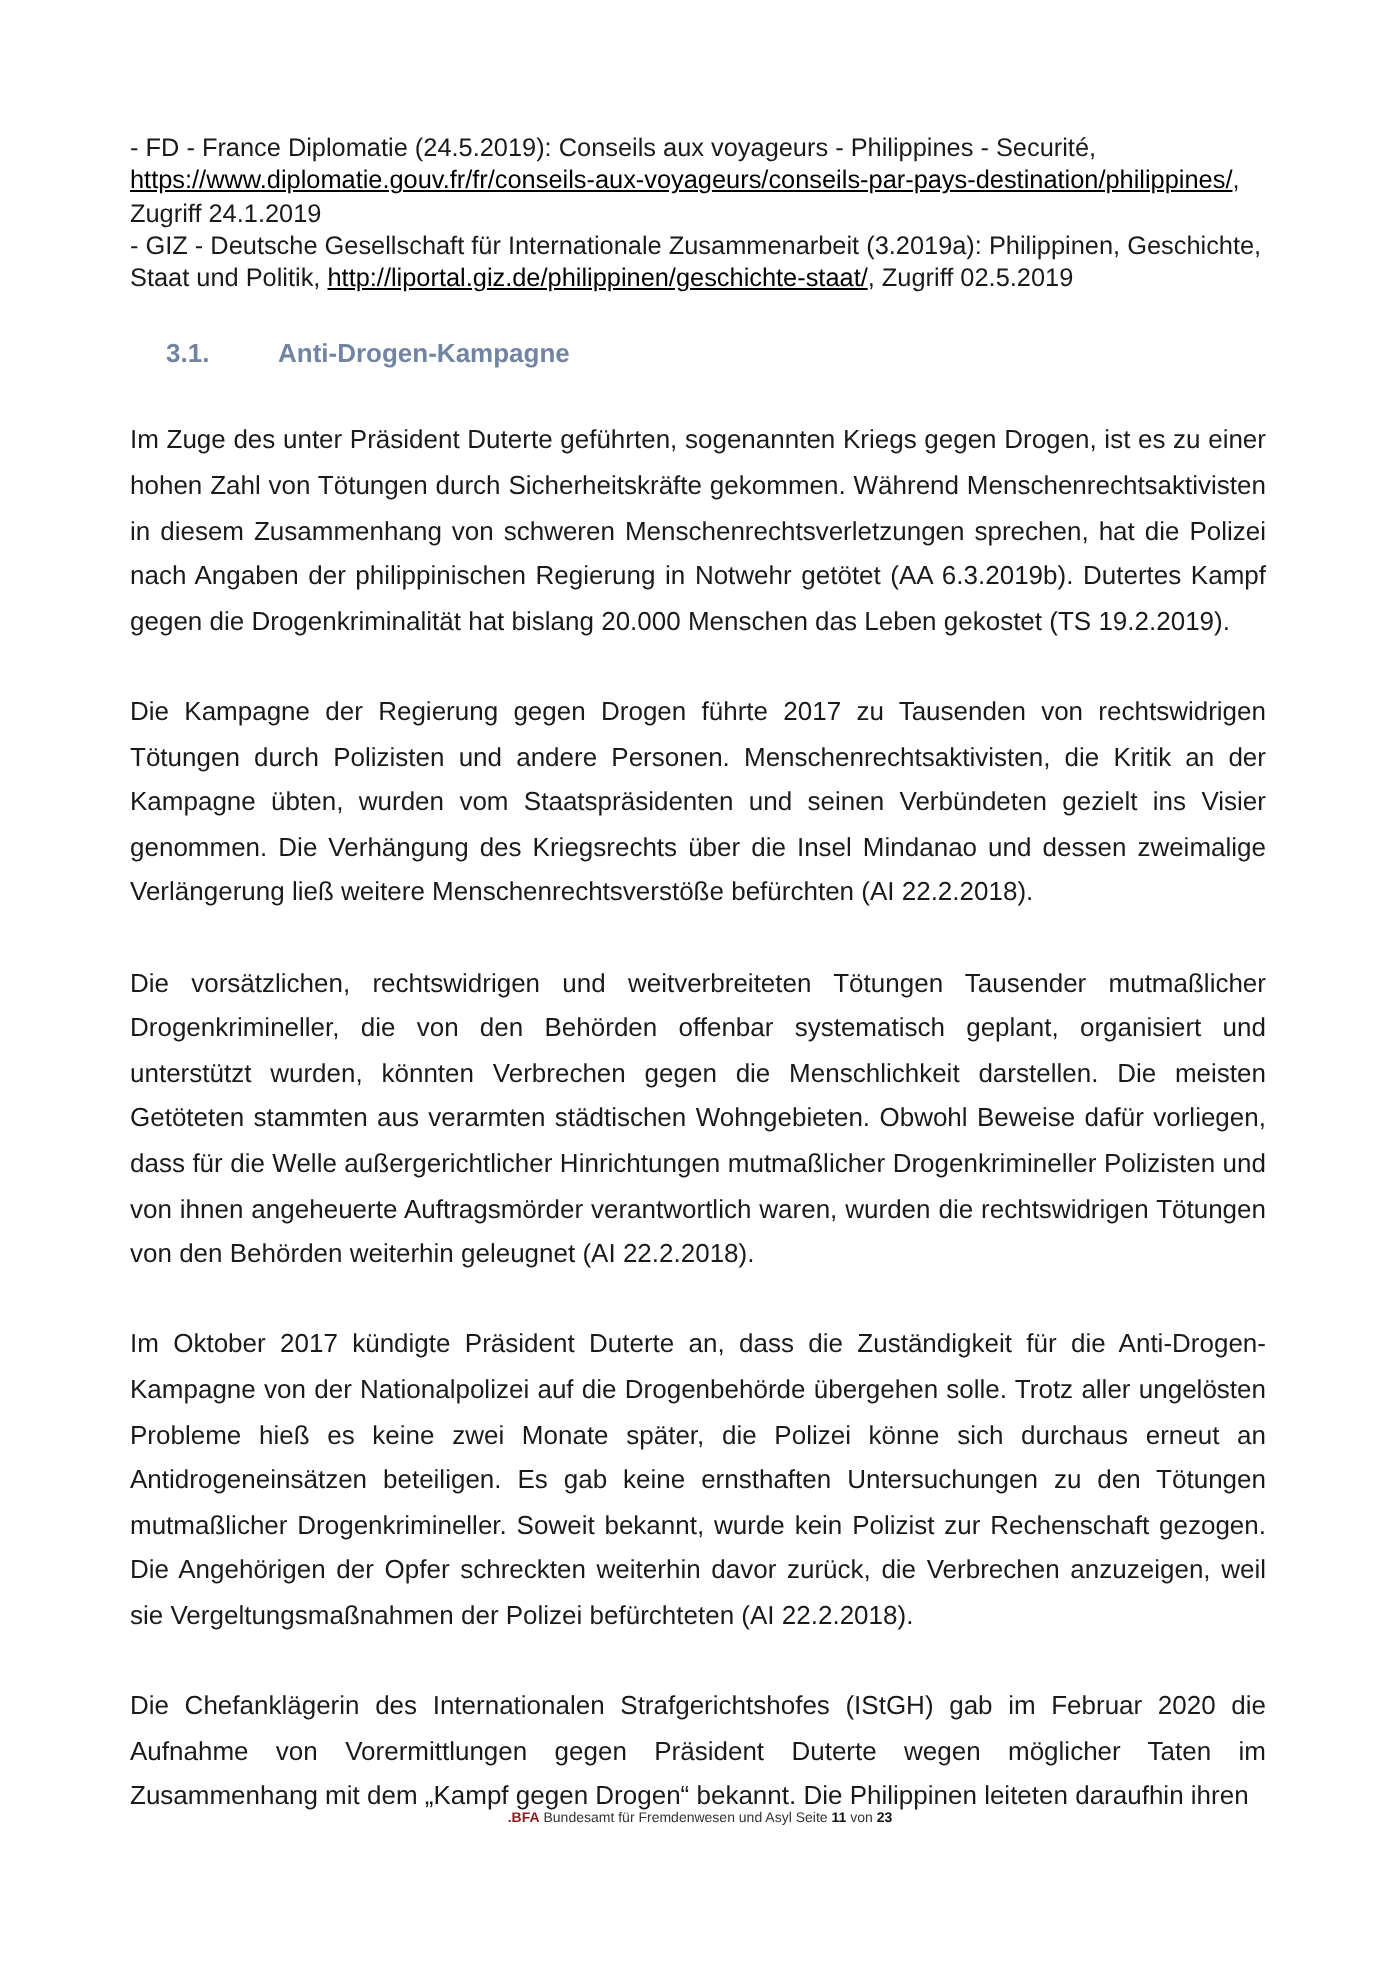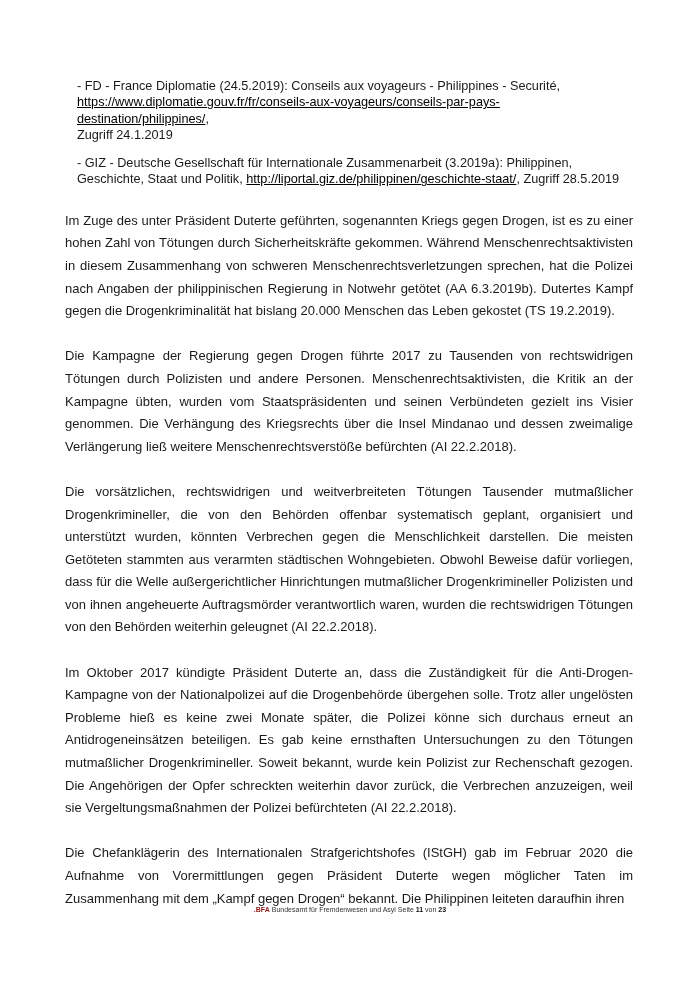--- a/index.html
+++ b/index.html
@@ -1,19 +1,19 @@
 <!DOCTYPE html>
 <html><head>
   <meta charset="utf-8">
   <style>
     html, body { margin: 0; padding: 0; background: #ffffff; }
     body { width: 700px; height: 990px; position: relative; overflow: hidden; font-family: "Liberation Sans", sans-serif; color: #1a1a1a; }
     .page { position: absolute; left: 65px; top: 66px; width: 568px; }
     .refs { font-size: 12.7px; line-height: 16.3px; }
-    .refs p { margin: 12px; }
+    .refs p { margin: 0; }
     .refs a { color: #000000; text-decoration: underline; }
     .heading { margin: 20px 0 0 0; font-size: 13px; font-weight: bold; color: #7185a3; height: 20px; line-height: 20px; }
     .heading .num { display: inline-block; width: 56px; padding-left: 18px; }
     .para { margin: 22px 0 0 0; font-size: 13px; line-height: 22.6px; text-align: justify; }
     .para + .para { margin-top: 22.6px; }
     .footer { position: absolute; left: 0; top: 906px; width: 700px; text-align: center; font-size: 7px; color: #333; }
     .footer .brand { color: #8b1a1a; font-weight: bold; }
     .footer b { color: #111; }
   </style>
 </head>
@@ -21,24 +21,27 @@
 
 <div class="page">
   <div class="refs">
     <p>
       <span>- FD - France Diplomatie (24.5.2019): Conseils aux voyageurs - Philippines - Securité,</span><br>
       <a href="#">https://www.diplomatie.gouv.fr/fr/conseils-aux-voyageurs/conseils-par-pays-destination/philippines/</a>,<br>
       <span>Zugriff 24.1.2019</span>
     </p>
     <p>
       <span>- GIZ - Deutsche Gesellschaft für Internationale Zusammenarbeit (3.2019a): Philippinen, Geschichte, Staat und Politik,</span>
-      <a href="#">http://liportal.giz.de/philippinen/geschichte-staat/</a><span>, Zugriff 28.5.2019</span>
+      <a href="#">http://liportal.giz.de/philippinen/geschichte-staat/</a><span>, Zugriff 02.5.2019</span>
     </p>
   </div>
 
+  <div class="heading">
+    <span class="num">3.1.</span><span>Anti-Drogen-Kampagne</span>
+  </div>
 
   <p class="para">Im Zuge des unter Präsident Duterte geführten, sogenannten Kriegs gegen Drogen, ist es zu einer hohen Zahl von Tötungen durch Sicherheitskräfte gekommen. Während Menschenrechtsaktivisten in diesem Zusammenhang von schweren Menschenrechtsverletzungen sprechen, hat die Polizei nach Angaben der philippinischen Regierung in Notwehr getötet (AA 6.3.2019b). Dutertes Kampf gegen die Drogenkriminalität hat bislang 20.000 Menschen das Leben gekostet (TS 19.2.2019).</p>
   <p class="para">Die Kampagne der Regierung gegen Drogen führte 2017 zu Tausenden von rechtswidrigen Tötungen durch Polizisten und andere Personen. Menschenrechtsaktivisten, die Kritik an der Kampagne übten, wurden vom Staatspräsidenten und seinen Verbündeten gezielt ins Visier genommen. Die Verhängung des Kriegsrechts über die Insel Mindanao und dessen zweimalige Verlängerung ließ weitere Menschenrechtsverstöße befürchten (AI 22.2.2018).</p>
   <p class="para">Die vorsätzlichen, rechtswidrigen und weitverbreiteten Tötungen Tausender mutmaßlicher Drogenkrimineller, die von den Behörden offenbar systematisch geplant, organisiert und unterstützt wurden, könnten Verbrechen gegen die Menschlichkeit darstellen. Die meisten Getöteten stammten aus verarmten städtischen Wohngebieten. Obwohl Beweise dafür vorliegen, dass für die Welle außergerichtlicher Hinrichtungen mutmaßlicher Drogenkrimineller Polizisten und von ihnen angeheuerte Auftragsmörder verantwortlich waren, wurden die rechtswidrigen Tötungen von den Behörden weiterhin geleugnet (AI 22.2.2018).</p>
   <p class="para">Im Oktober 2017 kündigte Präsident Duterte an, dass die Zuständigkeit für die Anti-Drogen-Kampagne von der Nationalpolizei auf die Drogenbehörde übergehen solle. Trotz aller ungelösten Probleme hieß es keine zwei Monate später, die Polizei könne sich durchaus erneut an Antidrogeneinsätzen beteiligen. Es gab keine ernsthaften Untersuchungen zu den Tötungen mutmaßlicher Drogenkrimineller. Soweit bekannt, wurde kein Polizist zur Rechenschaft gezogen. Die Angehörigen der Opfer schreckten weiterhin davor zurück, die Verbrechen anzuzeigen, weil sie Vergeltungsmaßnahmen der Polizei befürchteten (AI 22.2.2018).</p>
   <p class="para">Die Chefanklägerin des Internationalen Strafgerichtshofes (IStGH) gab im Februar 2020 die Aufnahme von Vorermittlungen gegen Präsident Duterte wegen möglicher Taten im Zusammenhang mit dem „Kampf gegen Drogen“ bekannt. Die Philippinen leiteten daraufhin ihren</p>
 </div>
 
 <div class="footer">
   <span class="brand">.BFA</span>

